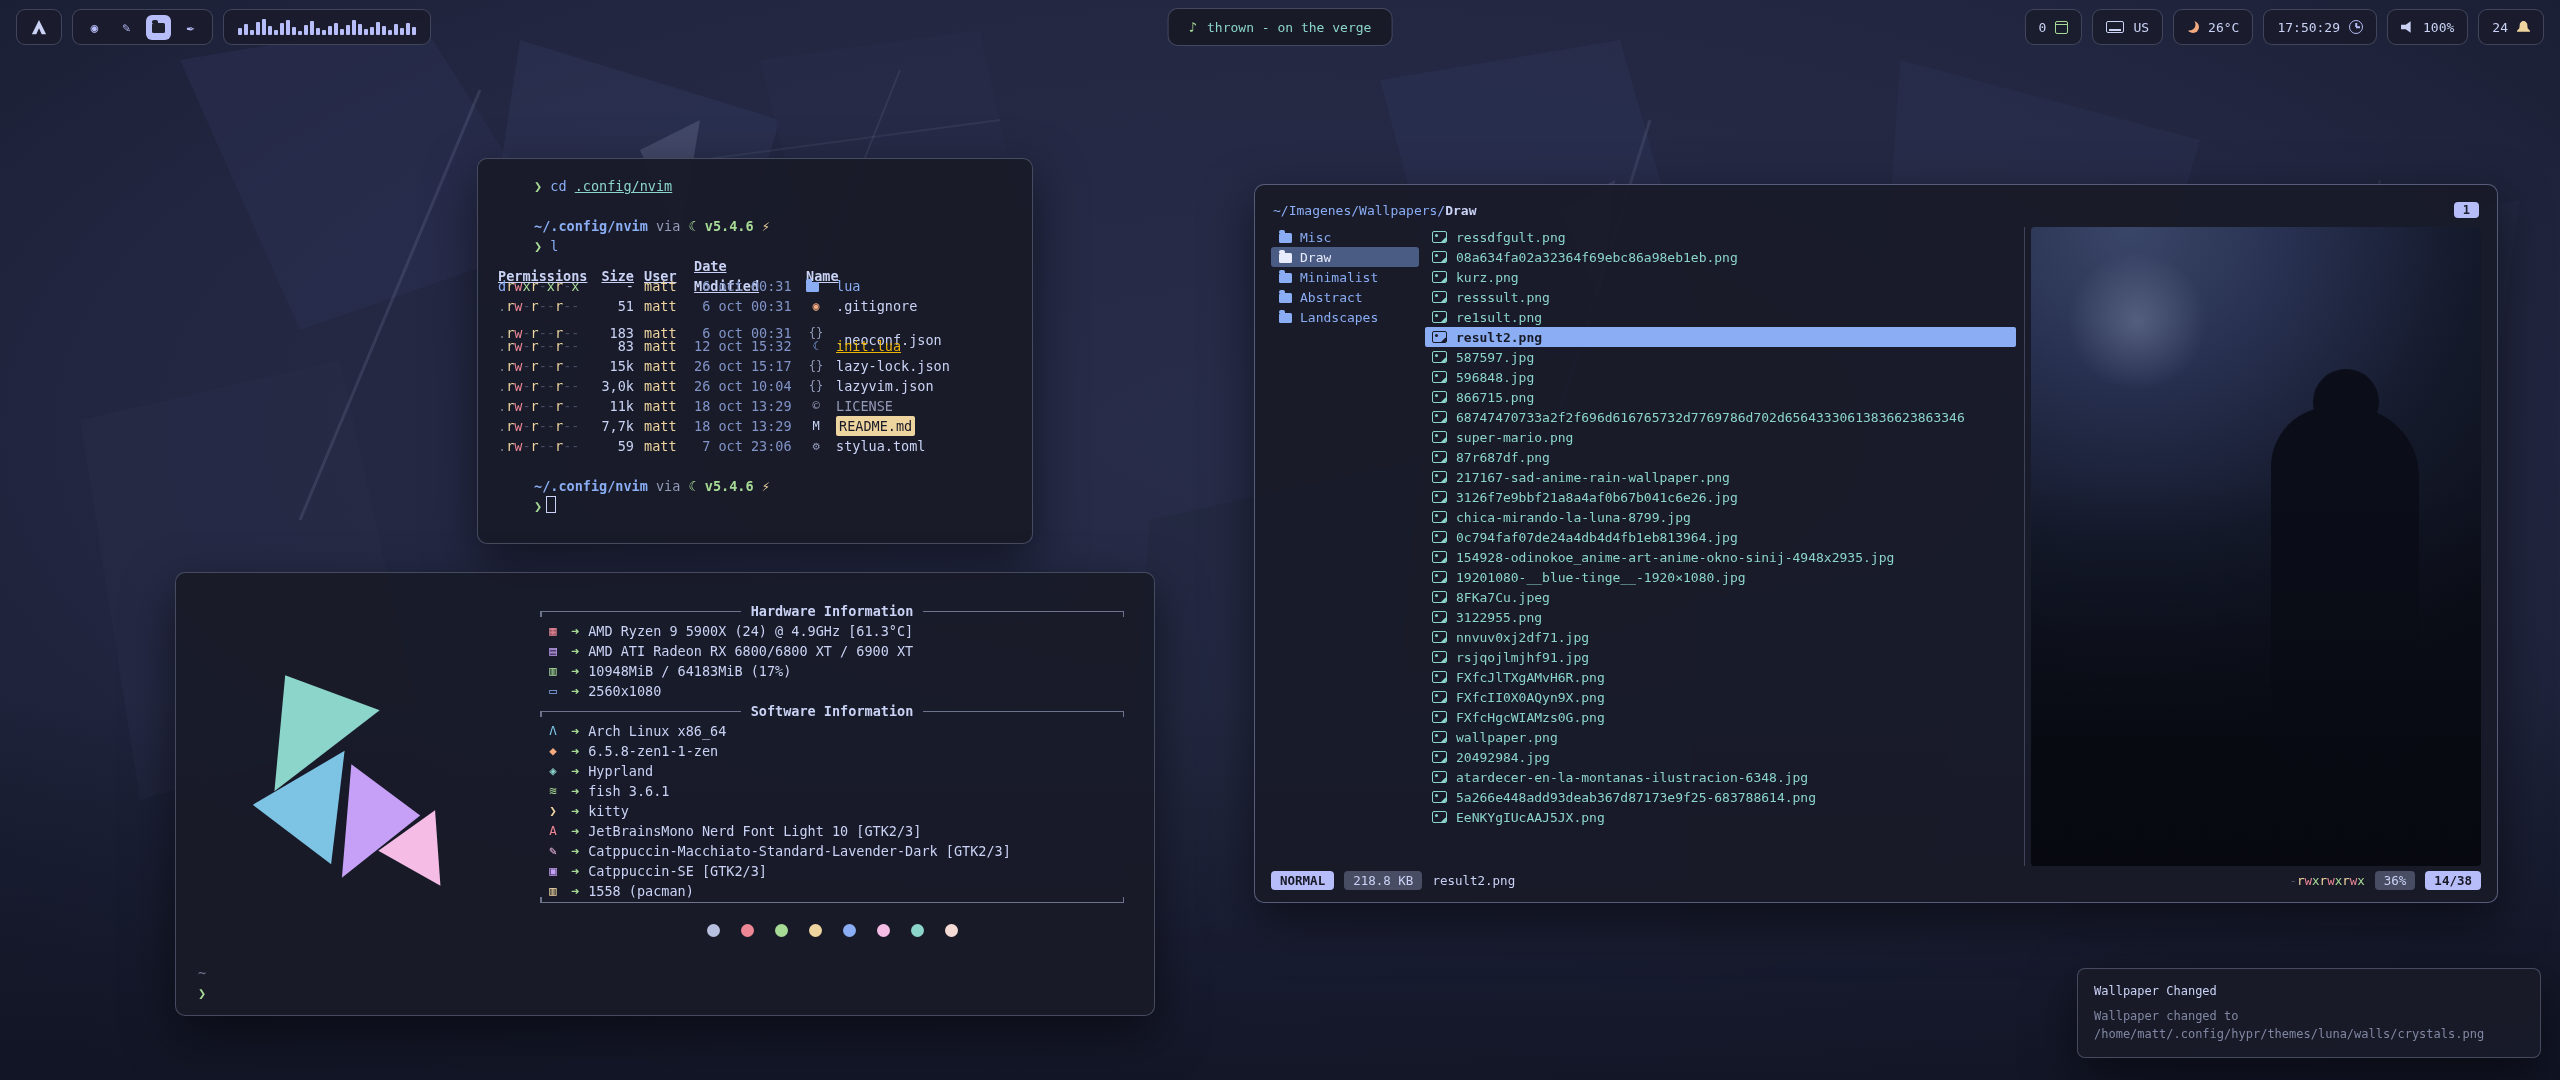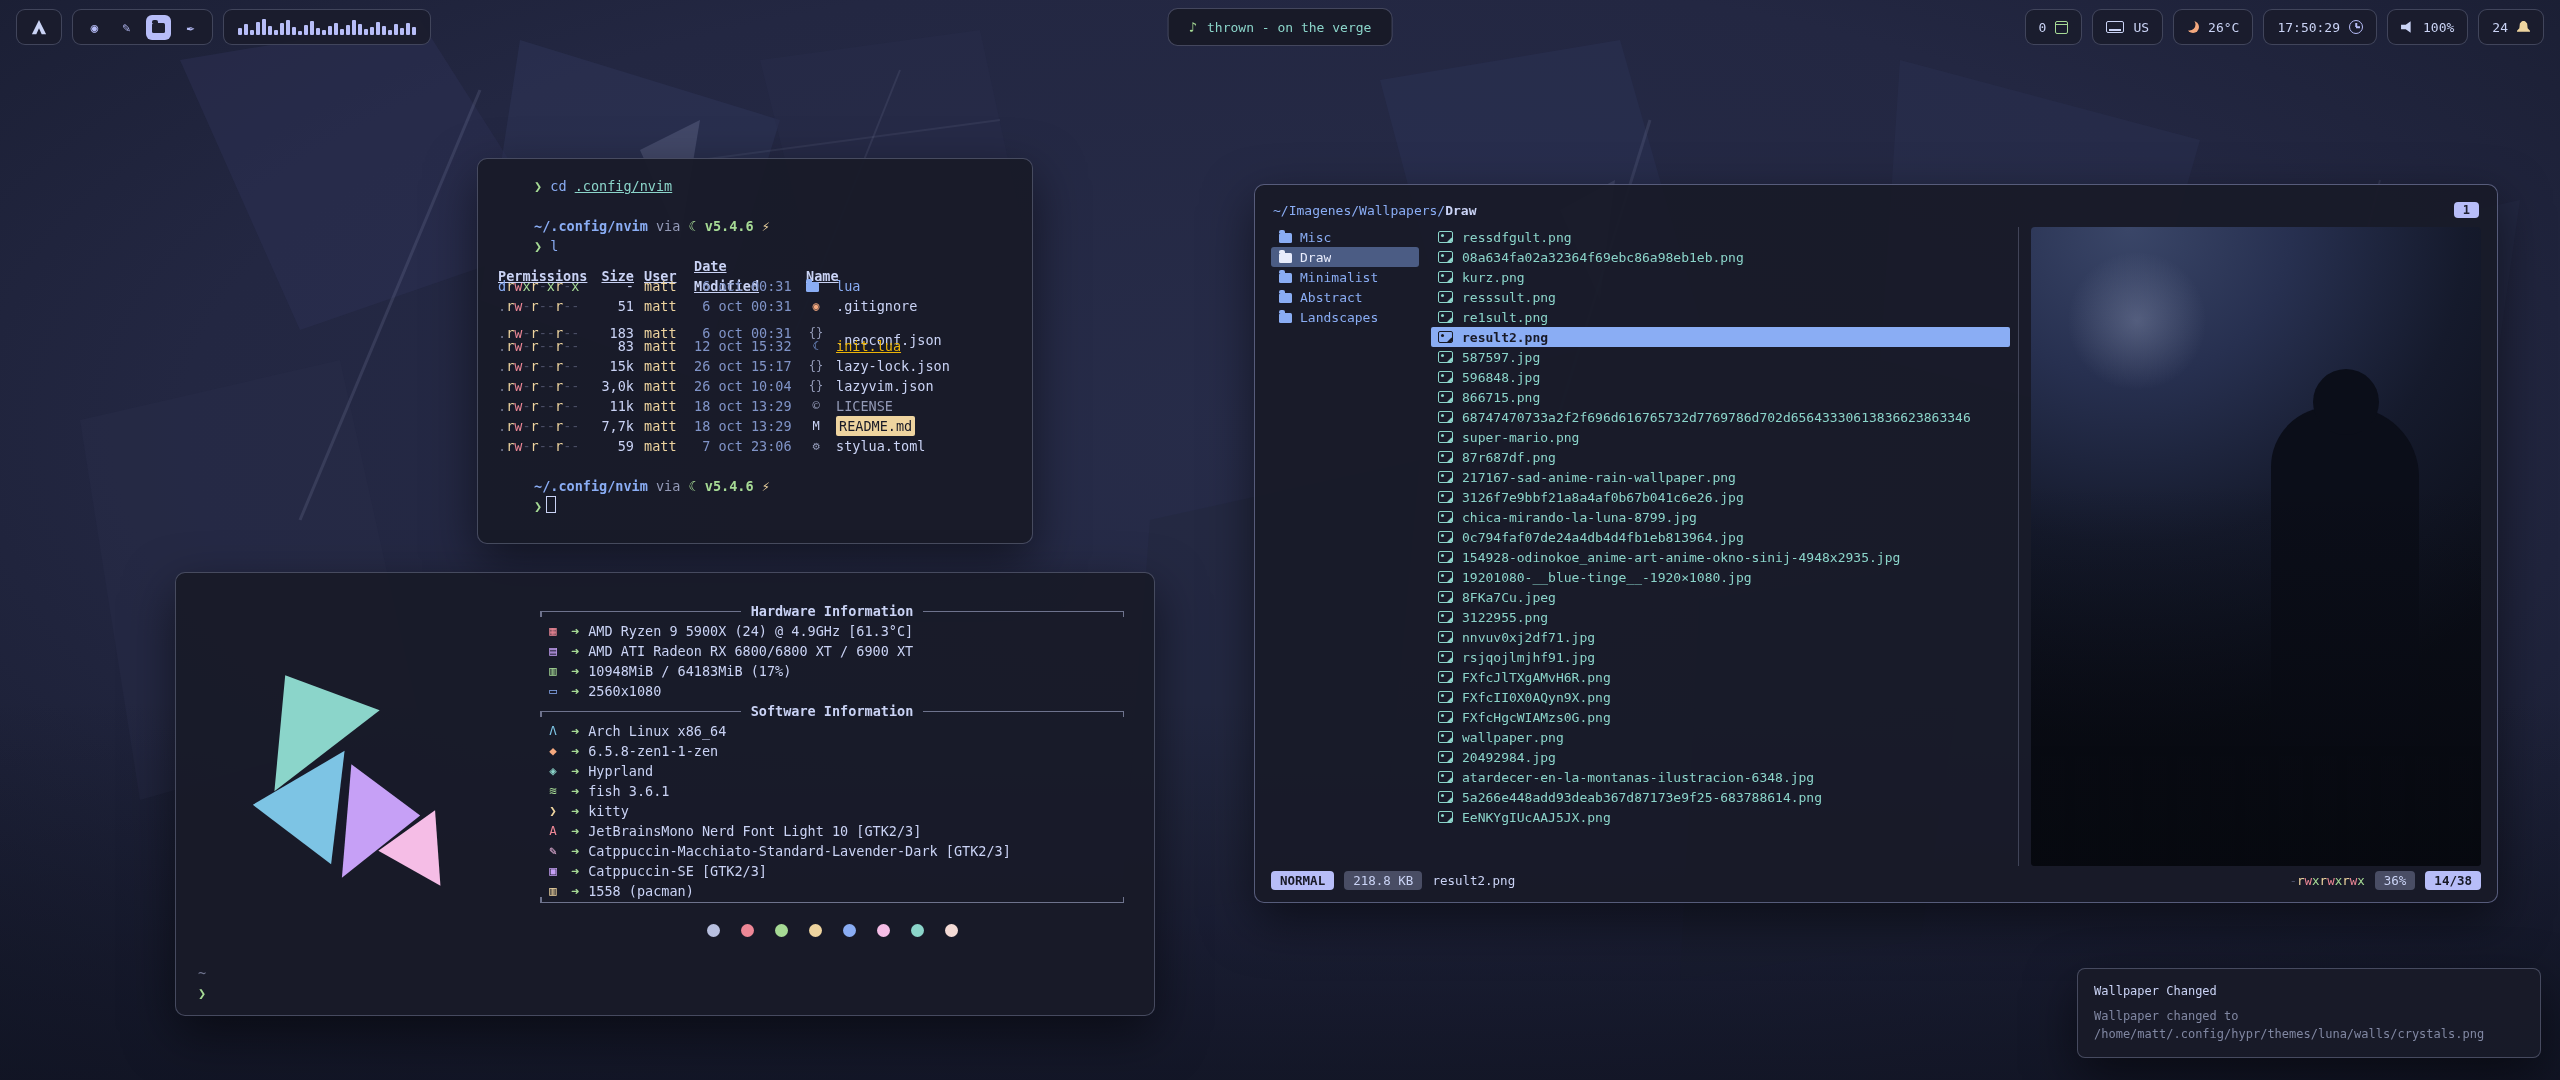--- a/index.html
+++ b/index.html
@@ -102,21 +102,21 @@
 
   
   .fm{left:1254px;top:184px;width:1244px;height:719px;padding:10px 16px 8px;
     display:flex;flex-direction:column;font-size:13px;
     border-color:rgba(183,189,248,0.4);}
   .fm-header{display:flex;align-items:center;height:30px;padding:0 2px;}
   .fm-path-prefix{color:#8aadf4;}
   .fm-path-current{color:#cad3f5;font-weight:bold;}
   .fm-tab{margin-left:auto;background:#b7bdf8;color:#1e2030;padding:1px 9px;
     border-radius:4px;font-weight:bold;font-size:12px;}
-  .fm-body{flex:1;display:flex;gap:12px;min-height:0;padding-top:2px;}
+  .fm-body{flex:1;display:flex;gap:6px;min-height:0;padding-top:2px;}
   .fm-dirs{width:148px;flex:none;}
   .fm-dir{display:flex;align-items:center;gap:8px;height:20px;color:#8aadf4;
     padding:0 8px;border-radius:3px;}
   .fm-dir.selected{background:rgba(138,173,244,0.45);color:#e8ecfc;}
   .fm-files{flex:1;min-width:0;border-right:1px solid rgba(91,96,120,0.6);padding-right:8px;}
   .fm-row{display:flex;align-items:center;gap:9px;height:20px;padding:0 7px;color:#8bd5ca;}
   .fm-row.selected{background:#8aadf4;color:#181926;border-radius:2px;font-weight:bold;}
   .fm-name{white-space:nowrap;overflow:hidden;}
   .fm-preview{width:450px;flex:none;border-radius:4px;position:relative;overflow:hidden;
     background:radial-gradient(120% 80% at 22% 0%,#3a4668 0%,#273050 30%,#151a2c 62%,#0b0e18 100%);}

